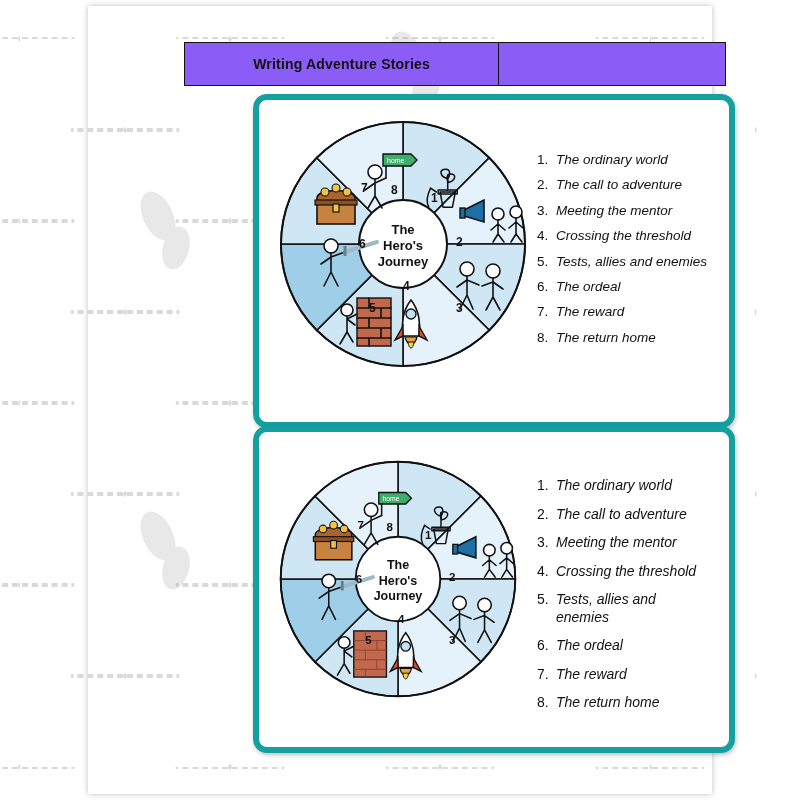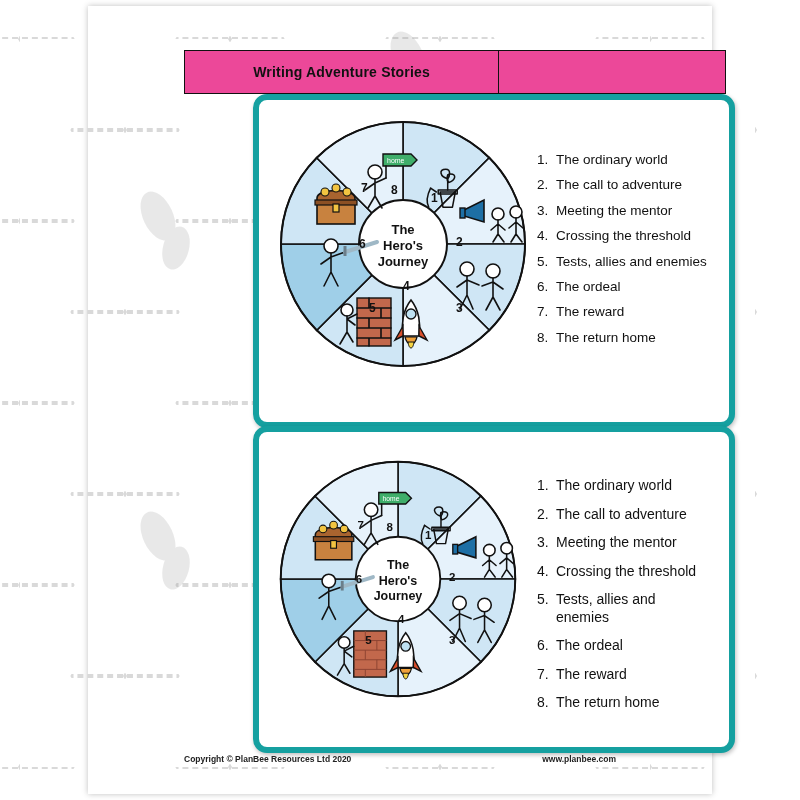--- a/index.html
+++ b/index.html
@@ -45,25 +45,25 @@
   }
   .bee {
     position: absolute;
     opacity: 0.22;
     color: #8c8c8c;
   }
   
   .header {
     position: absolute;
     left: 96px;
-    top: 44px;
+    top: 36px;
     width: 540px;
     height: 42px;
     border: 1.5px solid #111;
-    background: #ec4899;
+    background: #8b5cf6;
     display: flex;
     align-items: center;
   }
   .header .divider {
     position: absolute;
     left: 58%;
     top: 0;
     bottom: 0;
     width: 0;
     border-left: 1.5px solid #111;
@@ -111,21 +111,21 @@
 
   .list-item {
     display: flex;
     font-size: 13.5px;
     line-height: 1.25;
     margin-bottom: 8.5px;
     color: #111;
   }
   .card.two .list-item { font-size: 14px; margin-bottom: 11px; }
   .list-num { width: 19px; flex: none; }
-  .list-text { flex: 1; }
+  .list-text { flex: 1; font-style: italic; }
 
   .footer {
     position: absolute;
     left: 96px;
     right: 96px;
     top: 748px;
     display: flex;
     justify-content: space-between;
     font-size: 8.5px;
     font-weight: bold;
@@ -466,19 +466,15 @@
           <span class="list-num">7.</span>
           <span class="list-text">The reward</span>
         </div>
         <div class="list-item">
           <span class="list-num">8.</span>
           <span class="list-text">The return home</span>
         </div>
       </div>
     </div>
 
-    <div class="footer">
-      <span>Copyright © PlanBee Resources Ltd 2020</span>
-      <span>www.planbee.com</span>
-    </div>
 
   </div>
 </div>
 
 </body></html>

